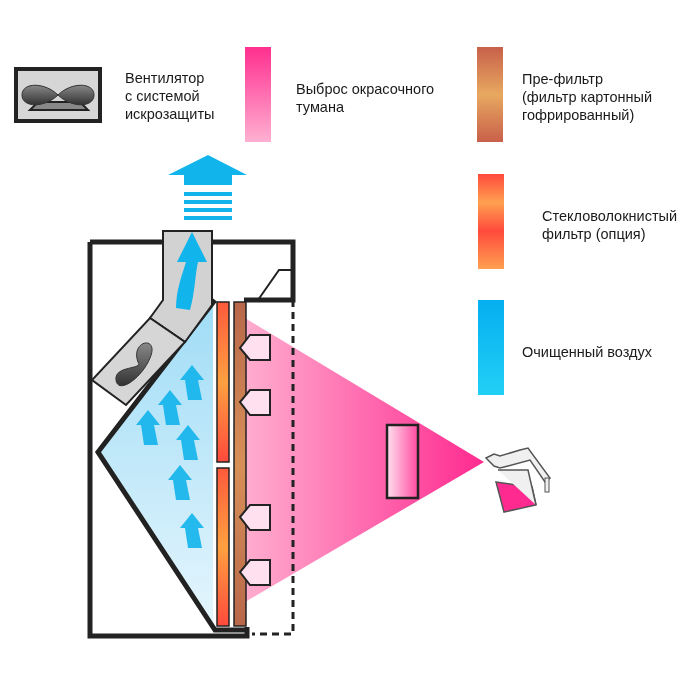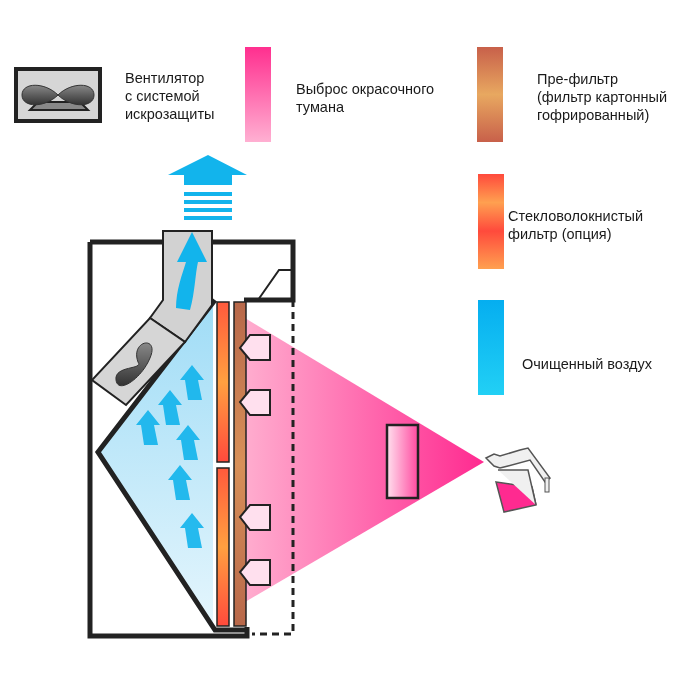--- a/index.html
+++ b/index.html
@@ -129,18 +129,18 @@
     <path d="M486 458 L494 454 L500 456 L520 450 L528 448 L550 478 L545 482 L530 460 L508 466 L500 468 L494 466 Z" fill="#f0f0f0" stroke="#555" stroke-width="1.5"></path>
     <rect x="545" y="478" width="4" height="14" fill="#f0f0f0" stroke="#555" stroke-width="1"></rect>
   </g>
 </svg>
 
 <div class="legend-text" style="left:117px; top:69px;margin-left:8px;">Вентилятор
 с системой
 искрозащиты</div>
 <div class="legend-text" style="left:296px; top:80px;">Выброс окрасочного
 тумана</div>
-<div class="legend-text" style="left:522px; top:70px;margin-left:15px;">Пре-фильтр
+<div class="legend-text" style="left:522px; top:70px;">Пре-фильтр
 (фильтр картонный
 гофрированный)</div>
-<div class="legend-text" style="left:508px; top:207px;">Стекловолокнистый
+<div class="legend-text" style="left:542px; top:207px;">Стекловолокнистый
 фильтр (опция)</div>
-<div class="legend-text" style="left:522px; top:343px;margin-top:12px;">Очищенный воздух</div>
+<div class="legend-text" style="left:522px; top:343px;">Очищенный воздух</div>
 
 </body></html>

